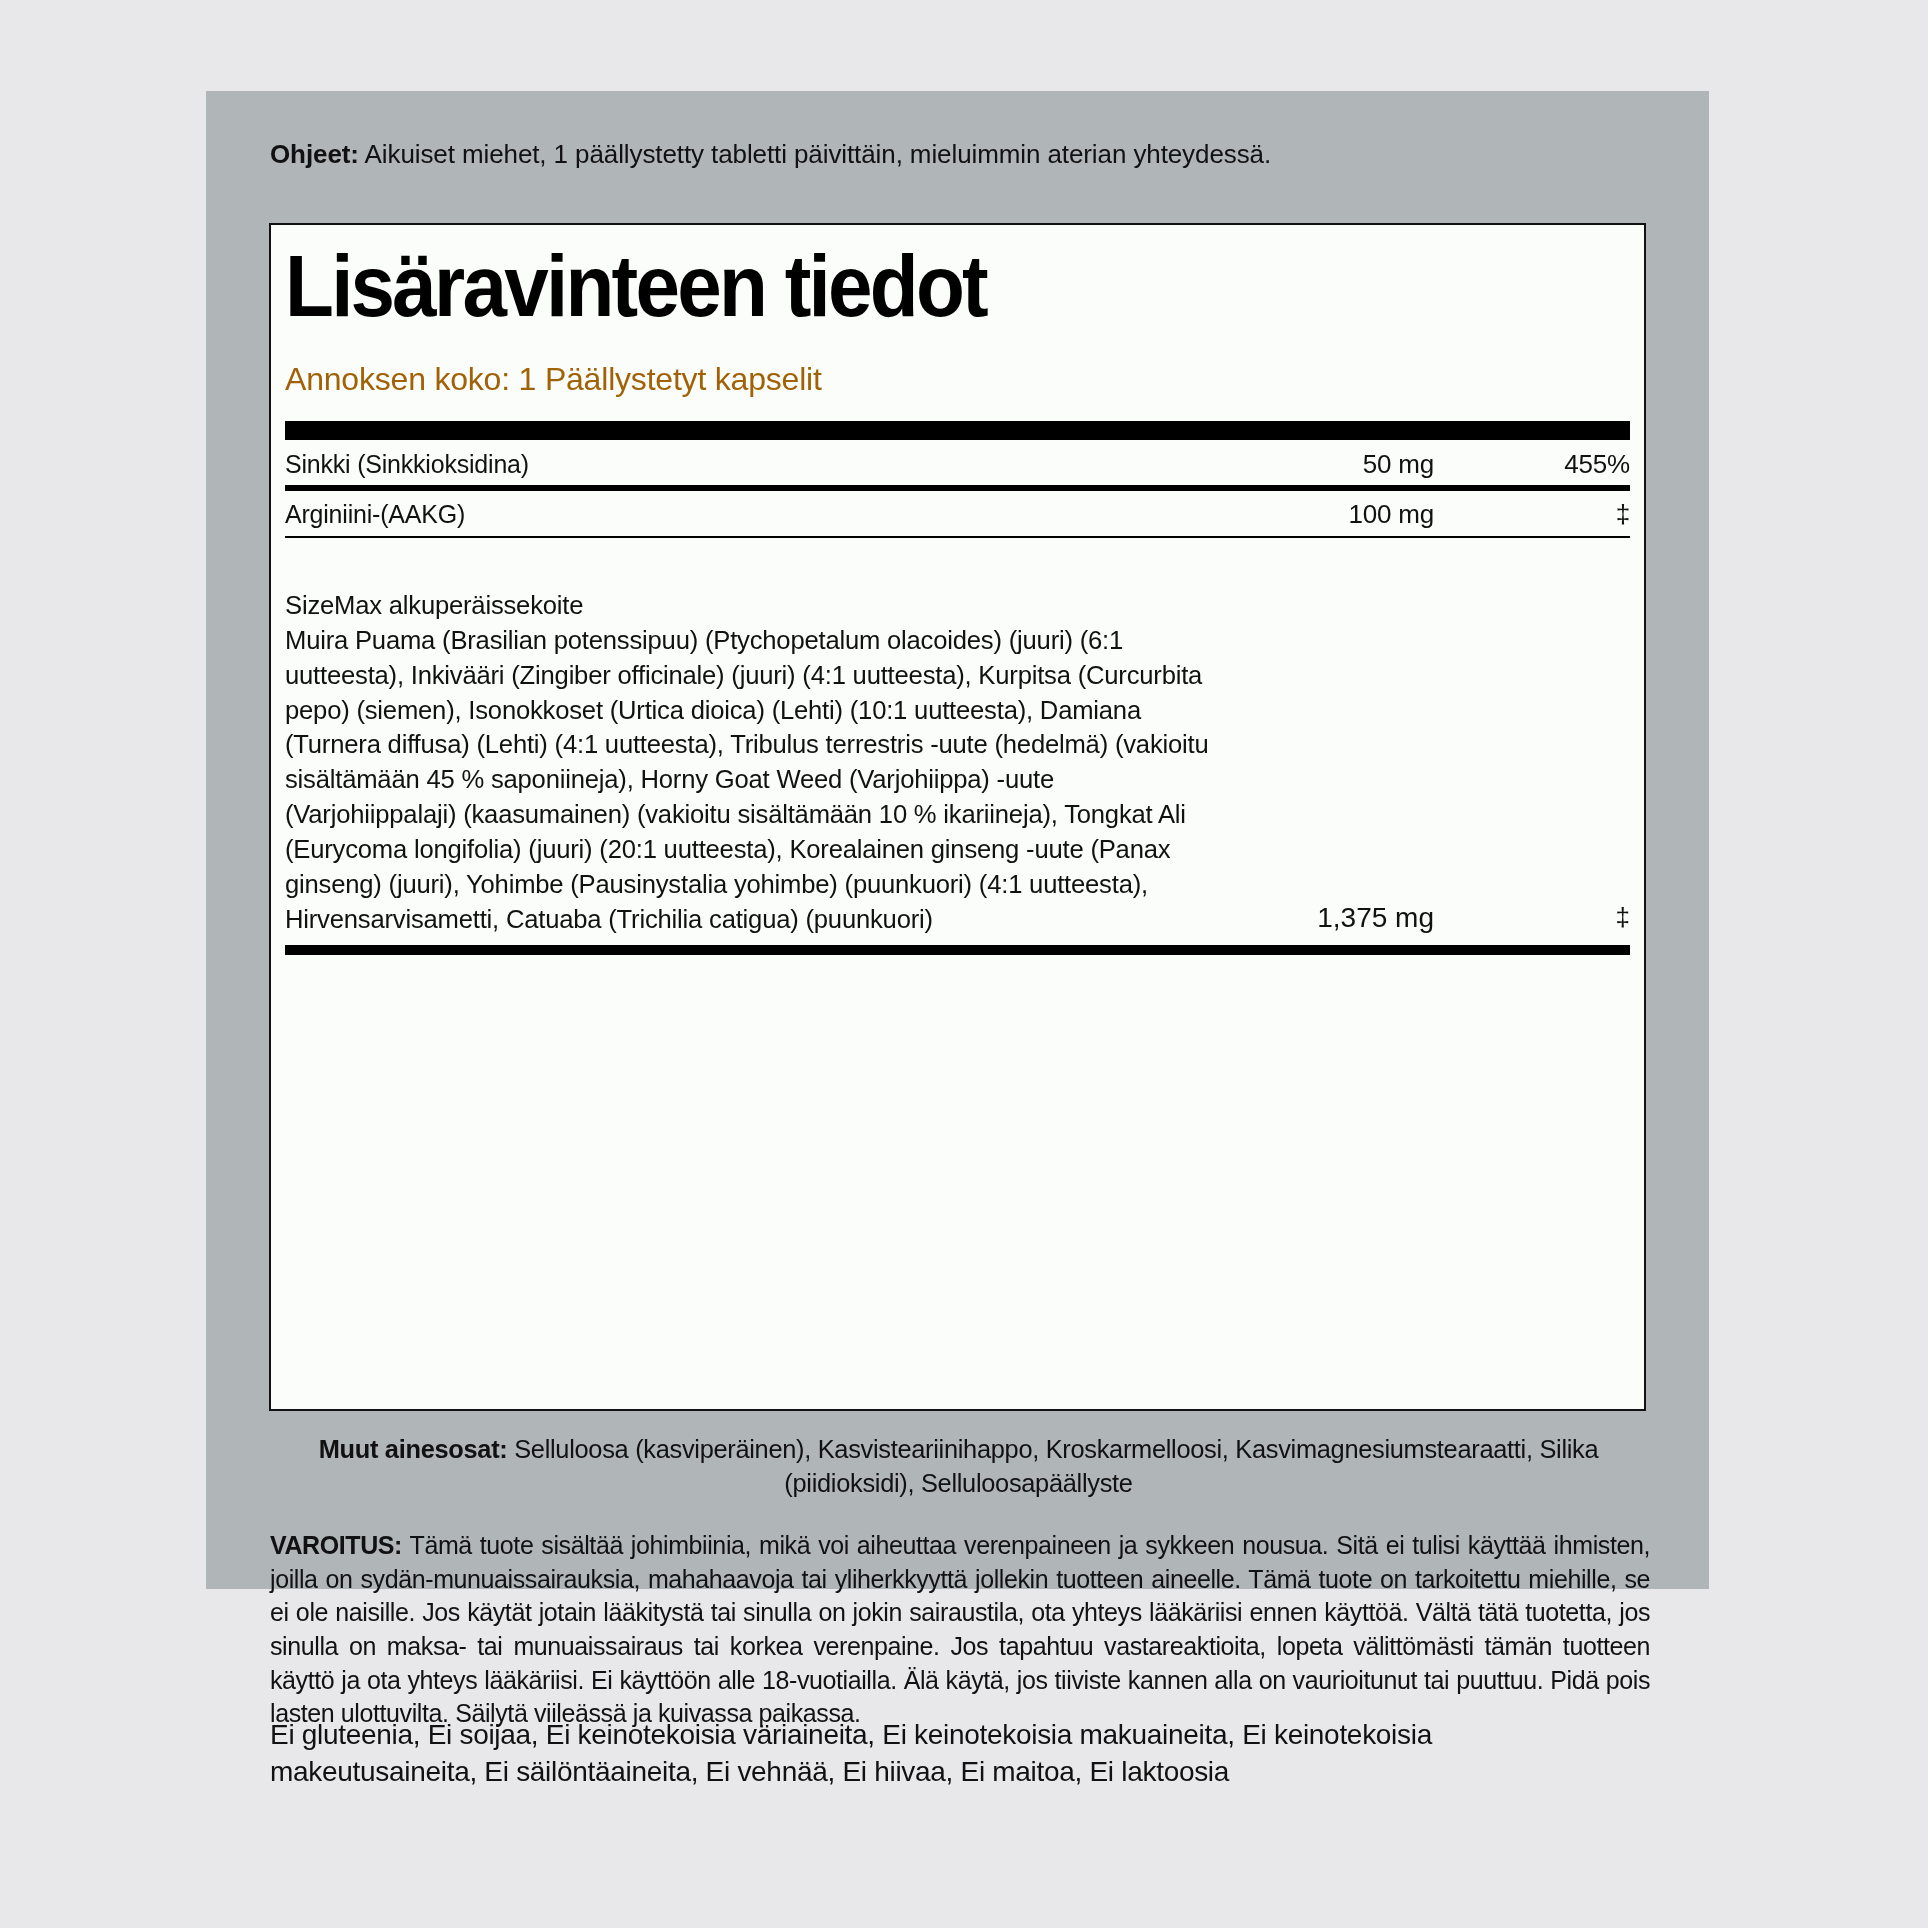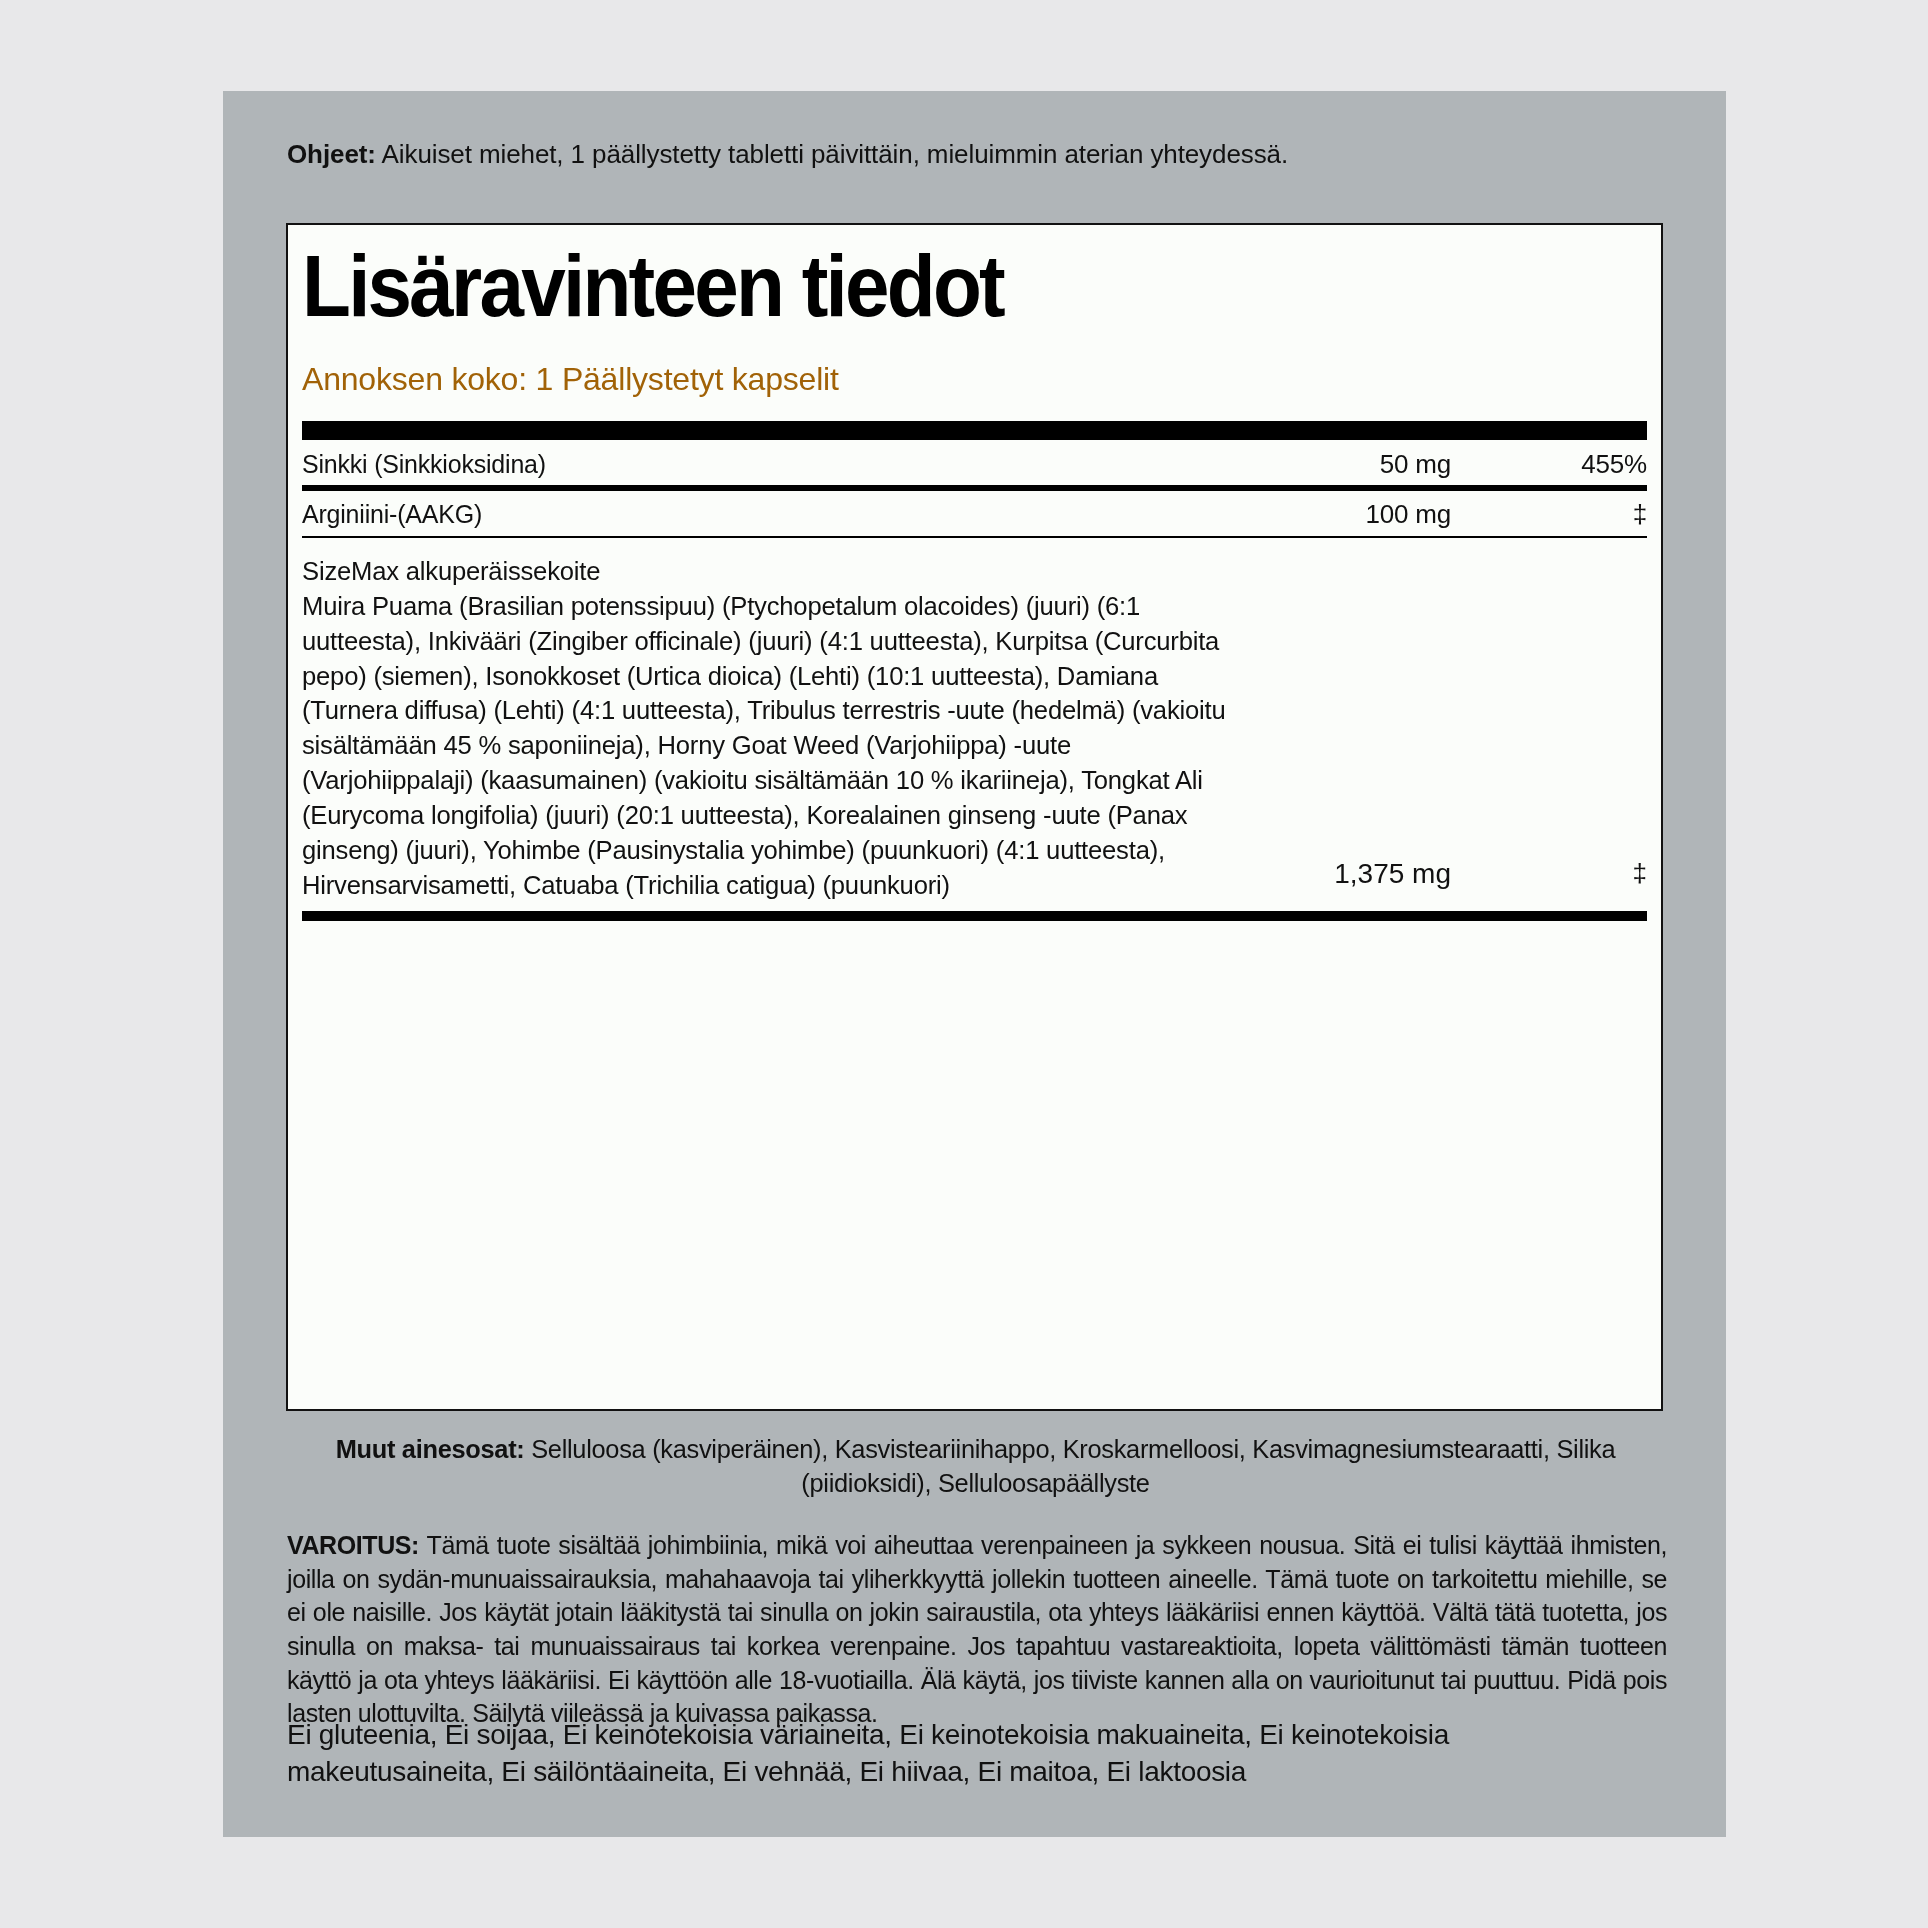--- a/index.html
+++ b/index.html
@@ -11,24 +11,24 @@
     width: 1928px;
     height: 1928px;
     background: #e8e8ea;
     font-family: "Liberation Sans", sans-serif;
     overflow: hidden;
   }
 
   
   #label-panel {
     position: absolute;
-    left: 223px;
+    left: 206px;
     top: 91px;
     width: 1503px;
-    height: 1746px;
+    height: 1498px;
     background: #b0b5b8;
     box-sizing: border-box;
   }
 
   
   #directions {
     position: absolute;
     left: 64px;
     top: 47px;
     width: 1365px;
@@ -150,23 +150,24 @@
     position: absolute;
     right: 0;
     top: 8.5px;
     text-align: right;
     letter-spacing: -0.2px;
   }
 
   
   #blend-block {
     position: relative;
-    padding-top: 16px;
+    padding-top: 6px;
     padding-bottom: 7.5px;
     min-height: 330px;
+    margin-top: 44px;
   }
   #blend-text {
     width: 951px;
     font-size: 26px;
     line-height: 1.345;
     color: #111;
     letter-spacing: -0.2px;
     transform: scaleX(0.985);
     transform-origin: left top;
   }

